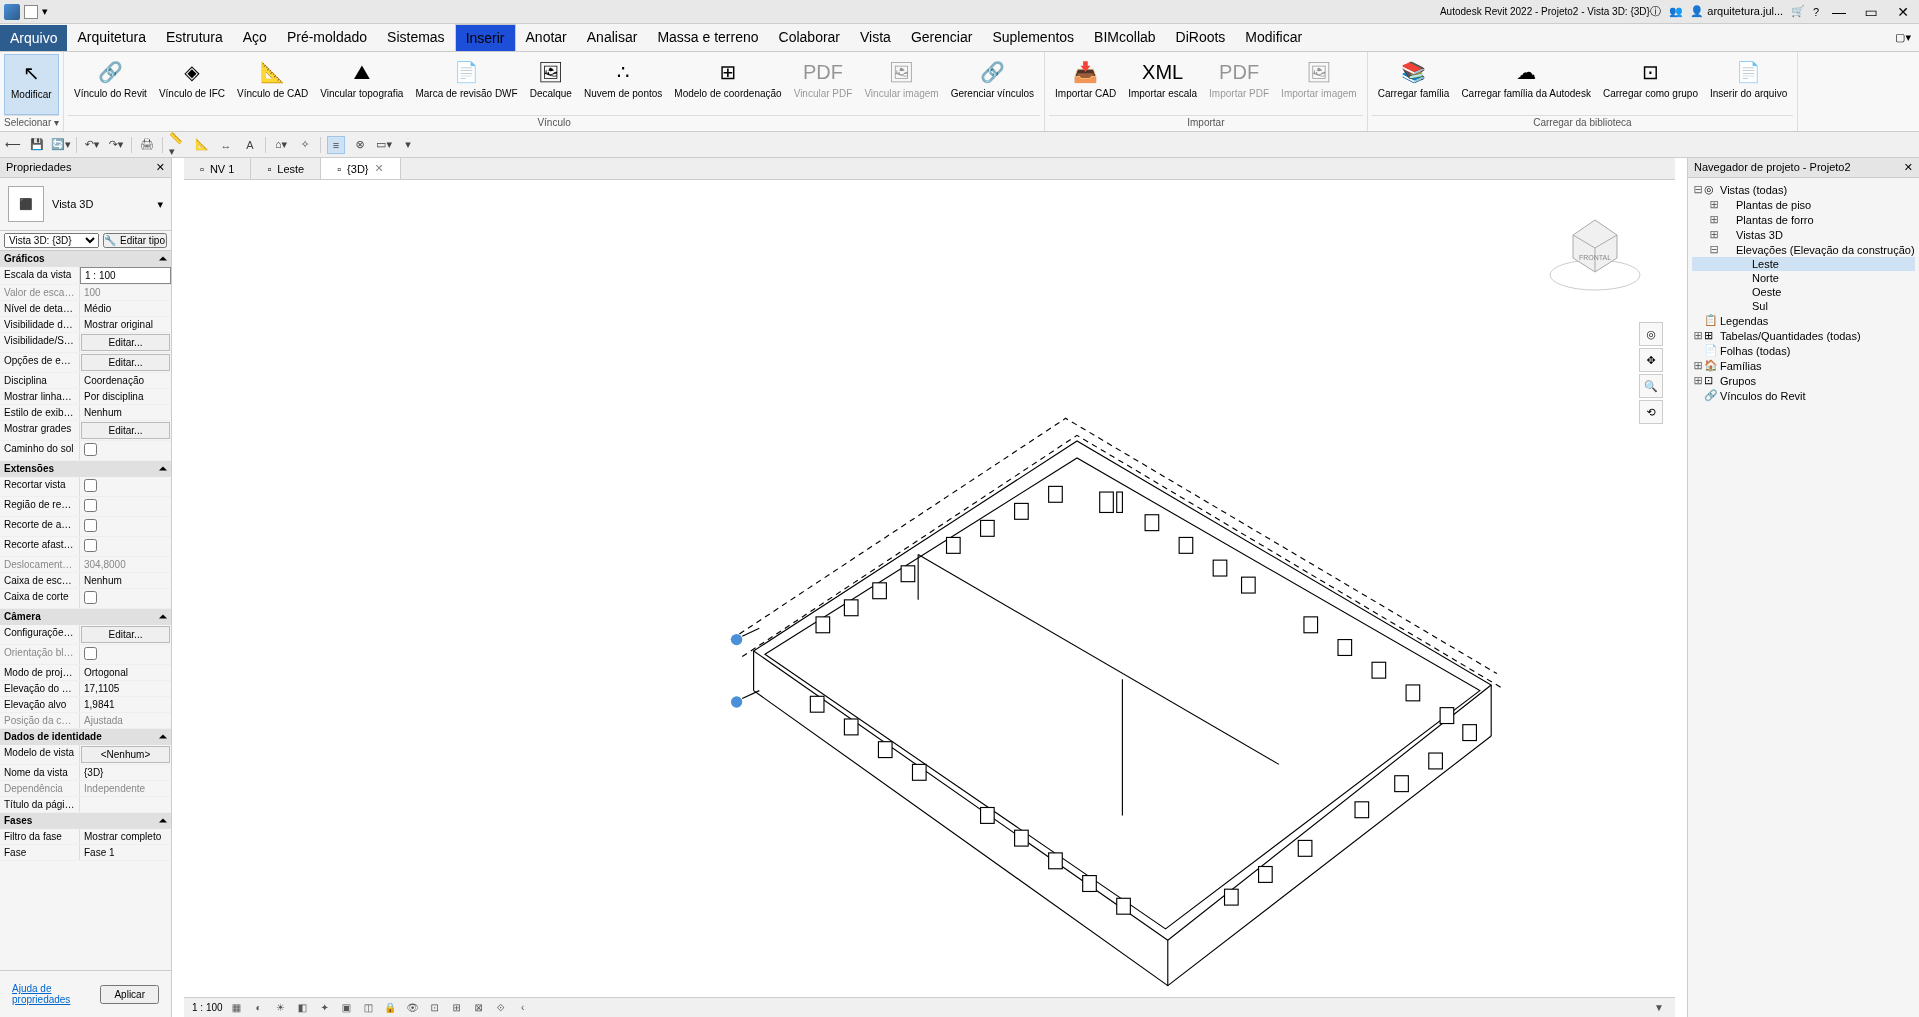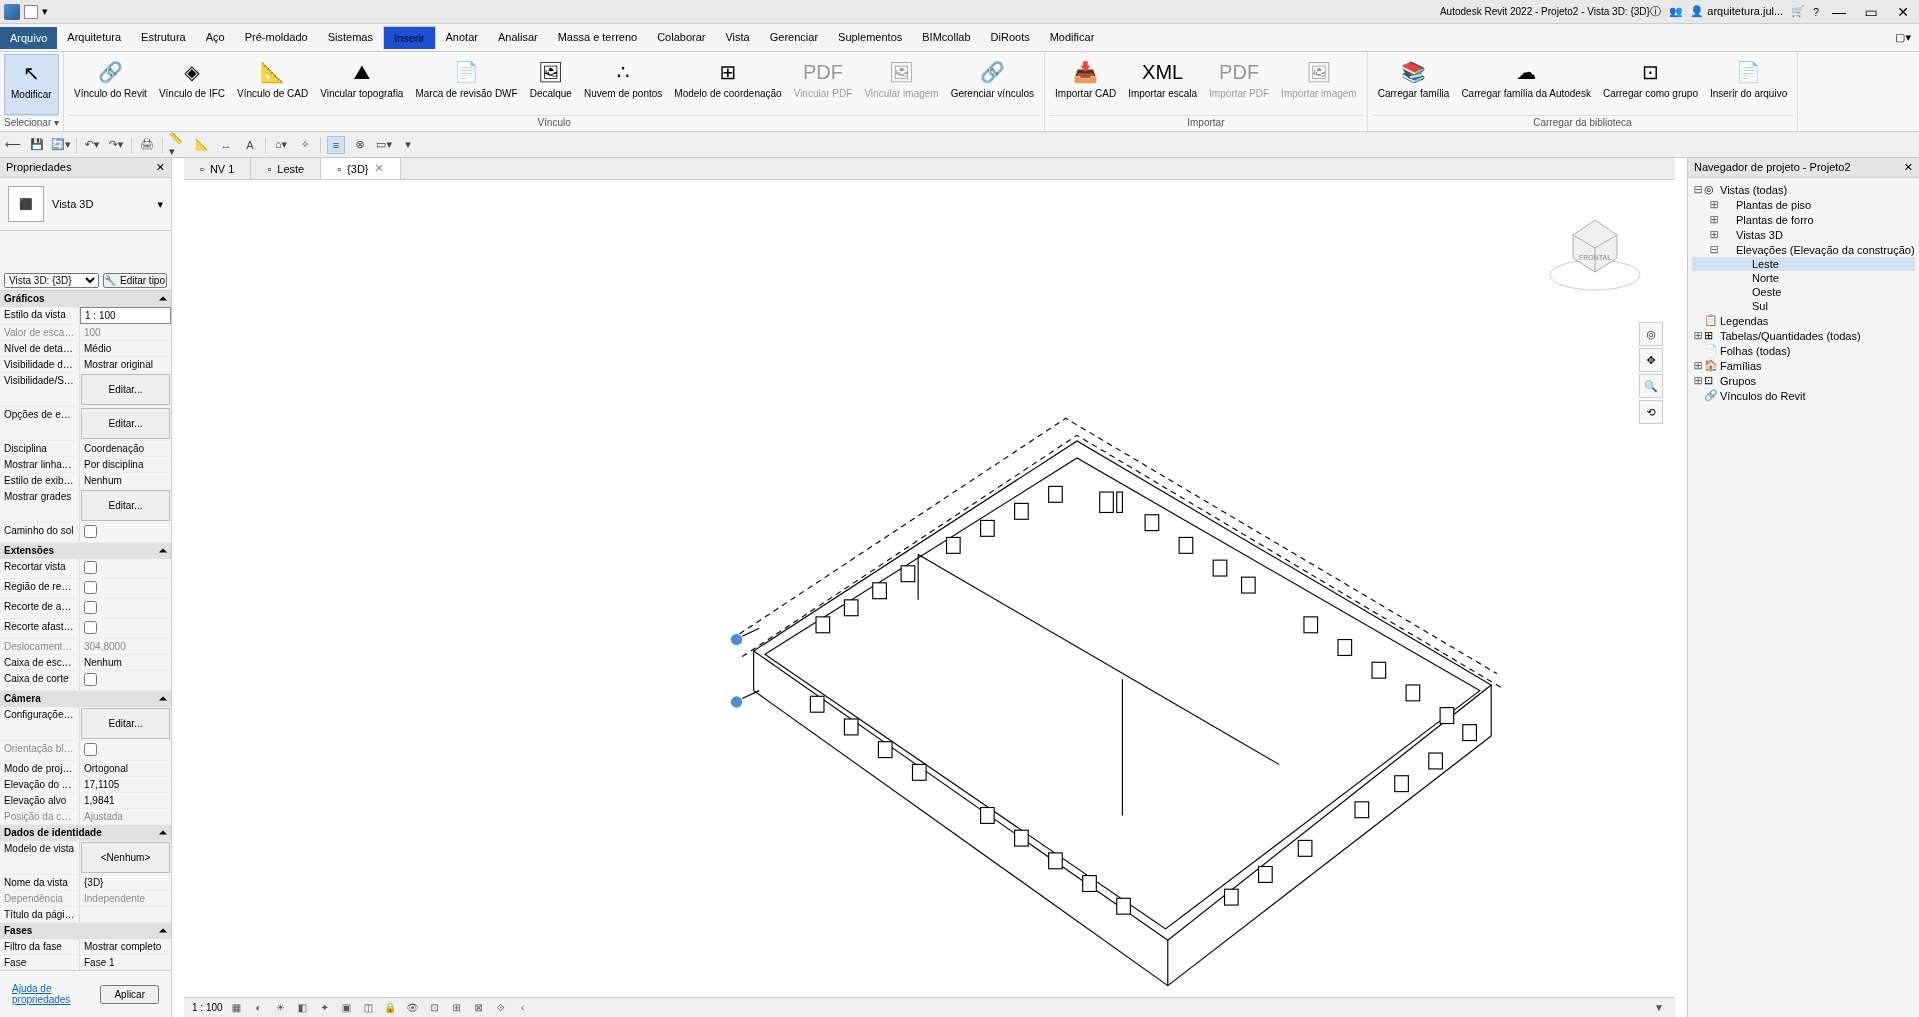--- a/index.html
+++ b/index.html
@@ -7,21 +7,21 @@
 .title-bar { height: 24px; background: #e8e8e8; display: flex; align-items: center; padding: 0 4px; border-bottom: 1px solid #ccc; }
 .title-bar .left { display: flex; align-items: center; gap: 4px; }
 .title-bar .logo { width: 16px; height: 16px; background: linear-gradient(135deg,#4a90d9,#2e5c8a); border-radius: 2px; }
 .title-bar .doc-icon { width: 14px; height: 14px; border: 1px solid #888; background: #fff; }
 .title-bar .center { flex: 1; text-align: right; font-size: 10px; }
 .title-bar .right { display: flex; align-items: center; gap: 8px; }
 .title-bar .right span { cursor: pointer; }
 .win-btn { width: 24px; text-align: center; font-size: 14px; }
 
 .menu-bar { height: 28px; background: #f5f5f5; display: flex; align-items: center; border-bottom: 1px solid #ccc; }
-.menu-bar .tab { padding: 5px 10px; cursor: pointer; font-size: 11px; }
+.menu-bar .tab { padding: 5px 10px; cursor: pointer; font-size: 14px; }
 .menu-bar .tab.file { background: #2c5d8e; color: #fff; }
 .menu-bar .tab.active { background: #1d4ed8; border: 1px solid #ccc; border-bottom: none; }
 
 .ribbon { height: 80px; background: #f8f8f8; display: flex; border-bottom: 1px solid #ccc; }
 .ribbon-group { border-right: 1px solid #ddd; padding: 2px 4px; display: flex; flex-direction: column; }
 .ribbon-row { display: flex; flex: 1; }
 .ribbon-btn { display: flex; flex-direction: column; align-items: center; justify-content: flex-start; padding: 4px 6px; cursor: pointer; min-width: 50px; }
 .ribbon-btn.sel { background: #cfe2f3; border: 1px solid #9fc5e8; }
 .ribbon-btn.disabled { opacity: 0.4; }
 .ribbon-icon { width: 28px; height: 28px; display: flex; align-items: center; justify-content: center; font-size: 20px; }
@@ -30,27 +30,27 @@
 
 .qat { height: 26px; background: #f0f0f0; display: flex; align-items: center; padding: 0 4px; border-bottom: 1px solid #ccc; gap: 6px; }
 .qat-btn { width: 18px; height: 18px; display: flex; align-items: center; justify-content: center; cursor: pointer; color: #444; }
 .qat-sep { width:1px; height:16px; background:#ccc; }
 
 .main { display: flex; height: calc(1017px - 24px - 28px - 80px - 26px); gap: 12px; }
 .props-panel { width: 172px; background: #f5f5f5; border-right: 1px solid #ccc; display: flex; flex-direction: column; }
 .panel-hdr { background: #e5e5e5; padding: 3px 6px; font-size: 11px; display: flex; justify-content: space-between; border-bottom: 1px solid #ccc; }
 .type-sel { display: flex; align-items: center; padding: 8px; border-bottom: 1px solid #ccc; }
 .type-icon { width: 36px; height: 36px; border: 1px solid #aaa; background: #fff; margin-right: 8px; display:flex; align-items:center; justify-content:center; }
-.inst-row { display: flex; padding: 2px 4px; gap: 4px; align-items: center; border-bottom: 1px solid #ccc; margin-top: 40px; }
+.inst-row { display: flex; padding: 2px 4px; gap: 4px; align-items: center; border-bottom: 1px solid #ccc; }
 .inst-row select,.inst-row button { font-size: 10px; }
 .prop-cat { background: #e0e0e0; padding: 2px 4px; font-size: 10px; font-weight: bold; display: flex; justify-content: space-between; }
 .prop-row { display: flex; font-size: 10px; border-bottom: 1px solid #eee; }
 .prop-row .k { width: 80px; padding: 2px 4px; border-right: 1px solid #ddd; overflow:hidden; white-space:nowrap; text-overflow:ellipsis; }
 .prop-row .v { flex: 1; padding: 2px 4px; overflow:hidden; white-space:nowrap; }
-.prop-row .v.btn { text-align:center; background:#efefef; border:1px solid #bbb; margin:1px; padding:9px 2px; cursor:pointer; }
+.prop-row .v.btn { text-align:center; background:#efefef; border:1px solid #bbb; margin:1px; padding:2px 2px; cursor:pointer; }
 .prop-row .v input[type=checkbox]{ margin:0; }
 .prop-row.dim { color:#888; }
 .prop-row .v.inp { background:#fff; border:1px solid #888; }
 .props-scroll { flex:1; overflow-y:auto; }
 .props-footer { display:flex; padding:12px; gap:8px; border-top:1px solid #ccc; justify-content:space-between; align-items:center; }
 .props-footer a { color:#0066cc; text-decoration:underline; font-size:10px; }
 .props-footer button { font-size:10px; padding:2px 12px; }
 
 .view-area { flex: 1; display: flex; flex-direction: column; }
 .view-tabs { height: 22px; background: #eee; display: flex; border-bottom: 1px solid #ccc; }
@@ -286,21 +286,21 @@
         <option>Vista 3D: {3D}</option>
       </select>
       <button>🔧 <span>Editar tipo</span></button>
     </div>
     <div class="props-scroll" id="props-scroll">
         <div class="prop-cat">
           <span>Gráficos</span>
           <span>⏶</span>
         </div>
         <div class="prop-row">
-          <div class="k">Estilo da vista</div>
+          <div class="k">Escala da vista</div>
           <div class="v inp">1 : 100</div>
         </div>
         <div class="prop-row dim">
           <div class="k">Valor de escala ...</div>
           <div class="v">100</div>
         </div>
         <div class="prop-row">
           <div class="k">Nível de detalhe</div>
           <div class="v">Médio</div>
         </div>

